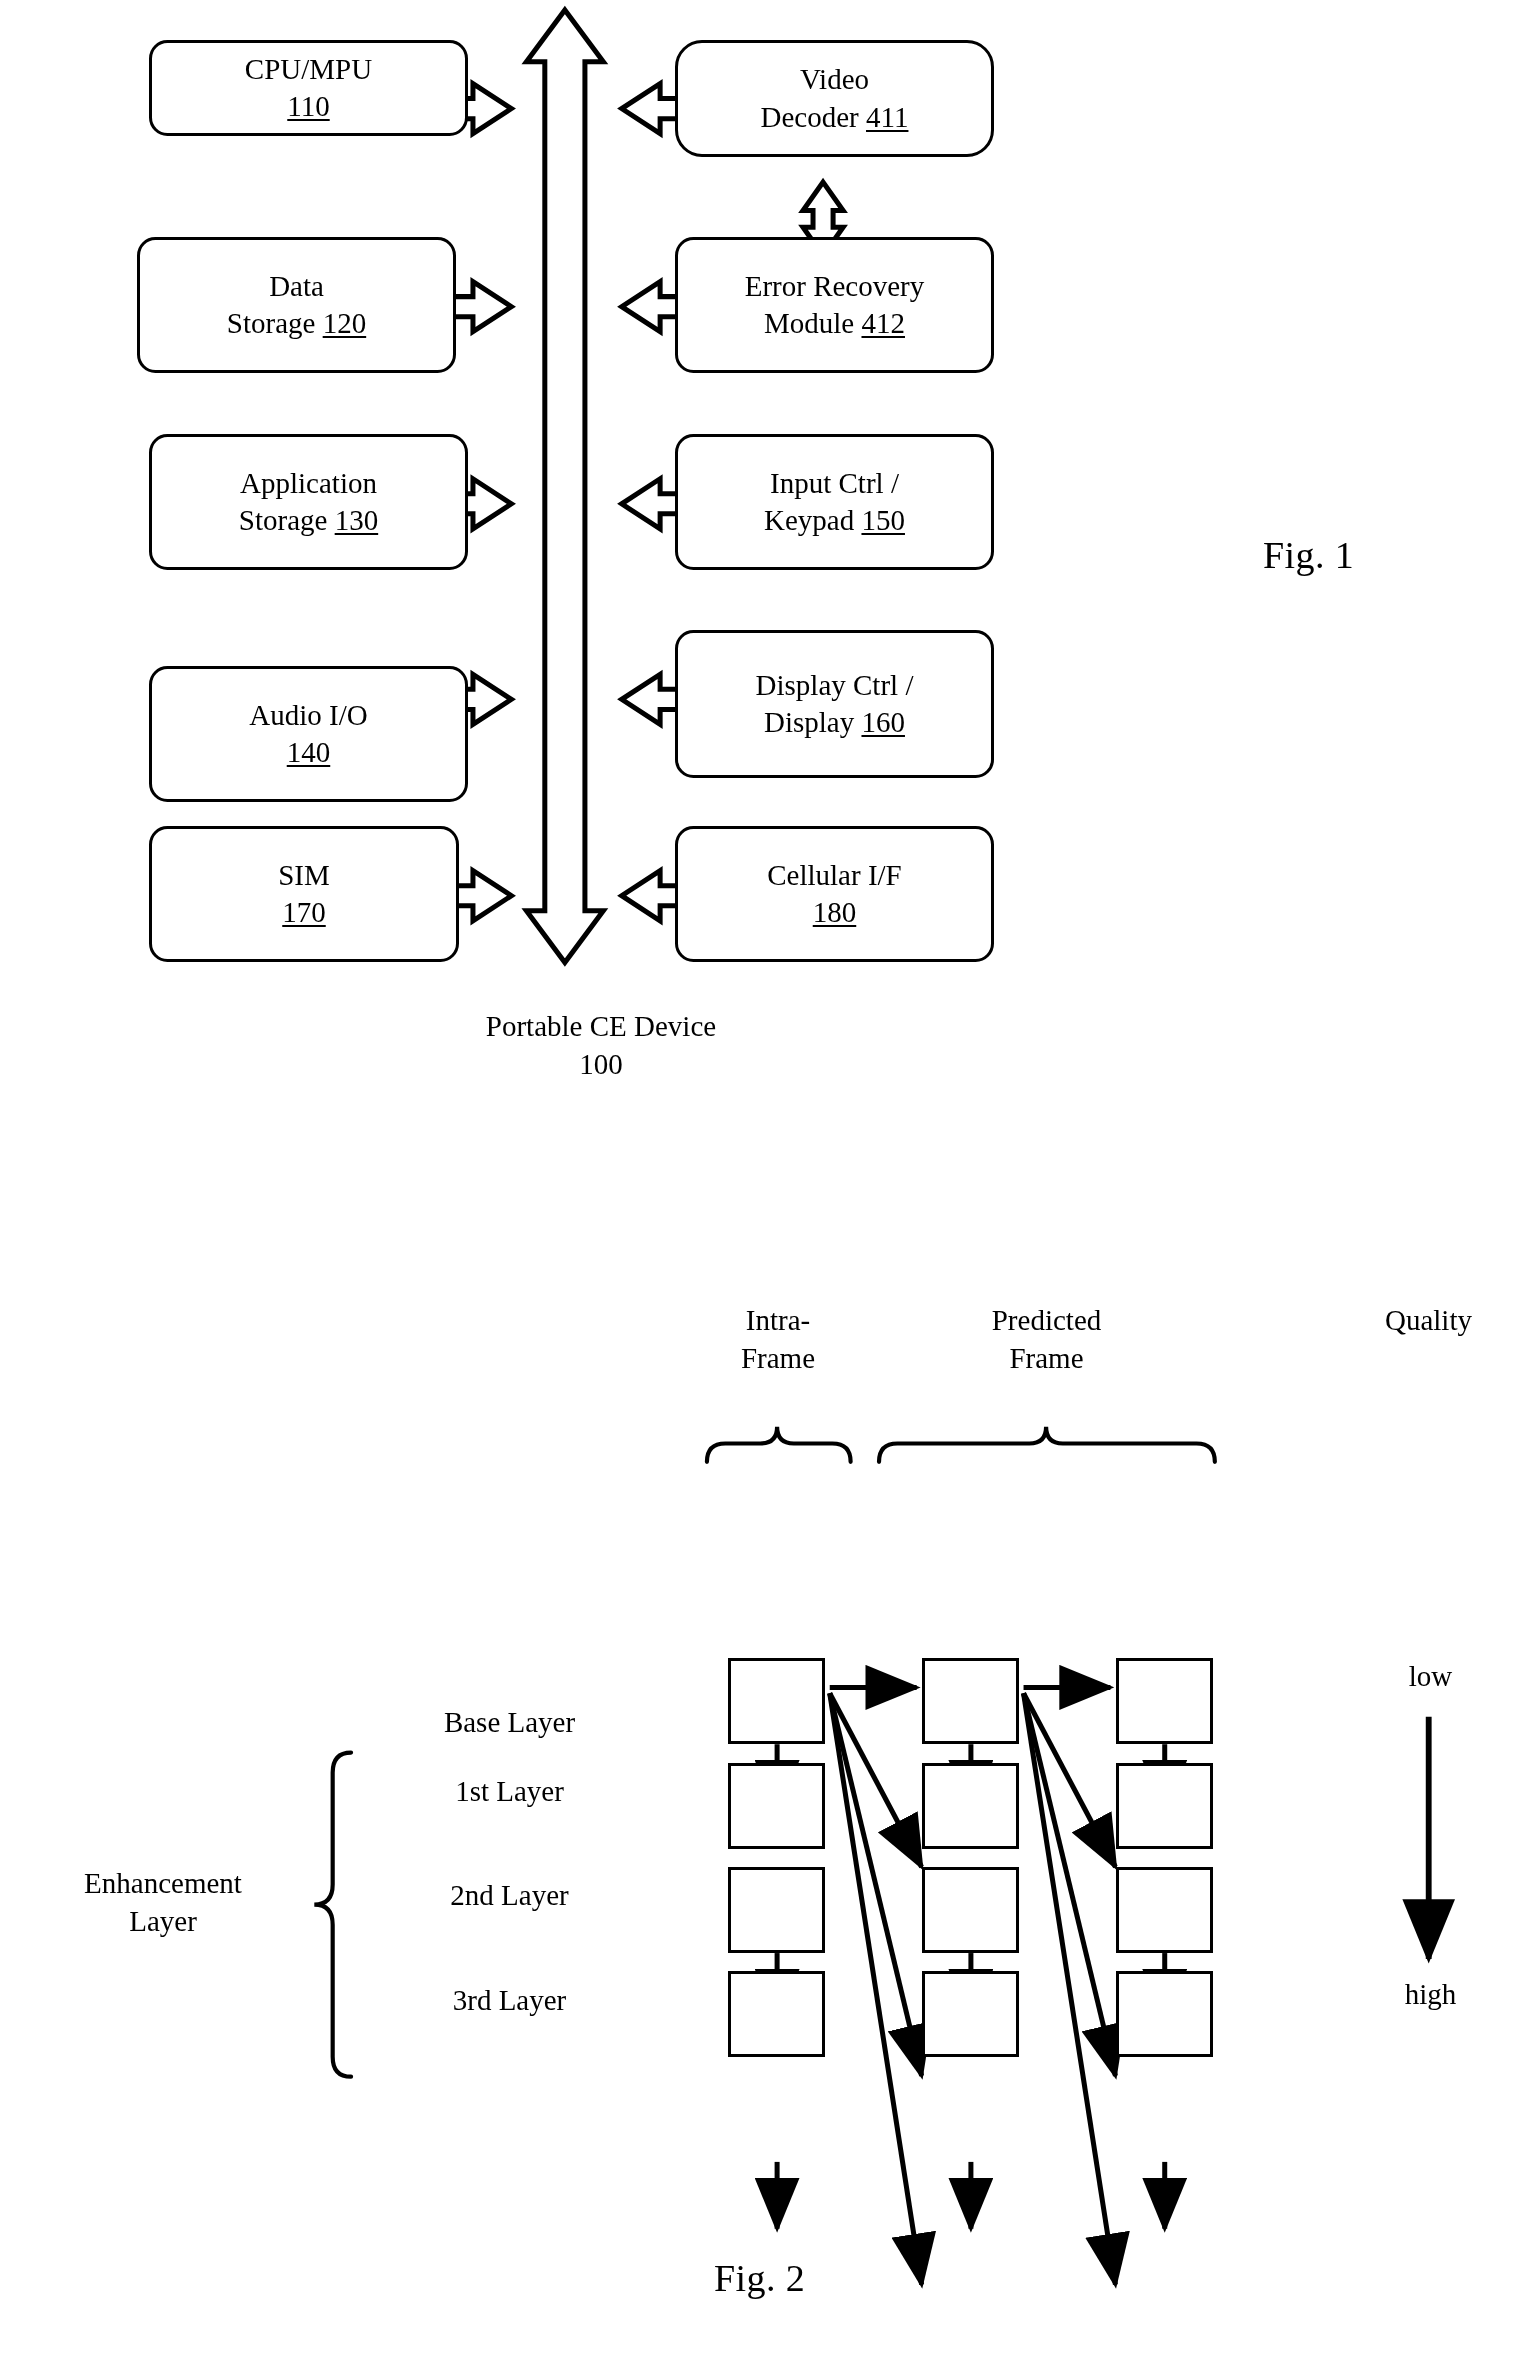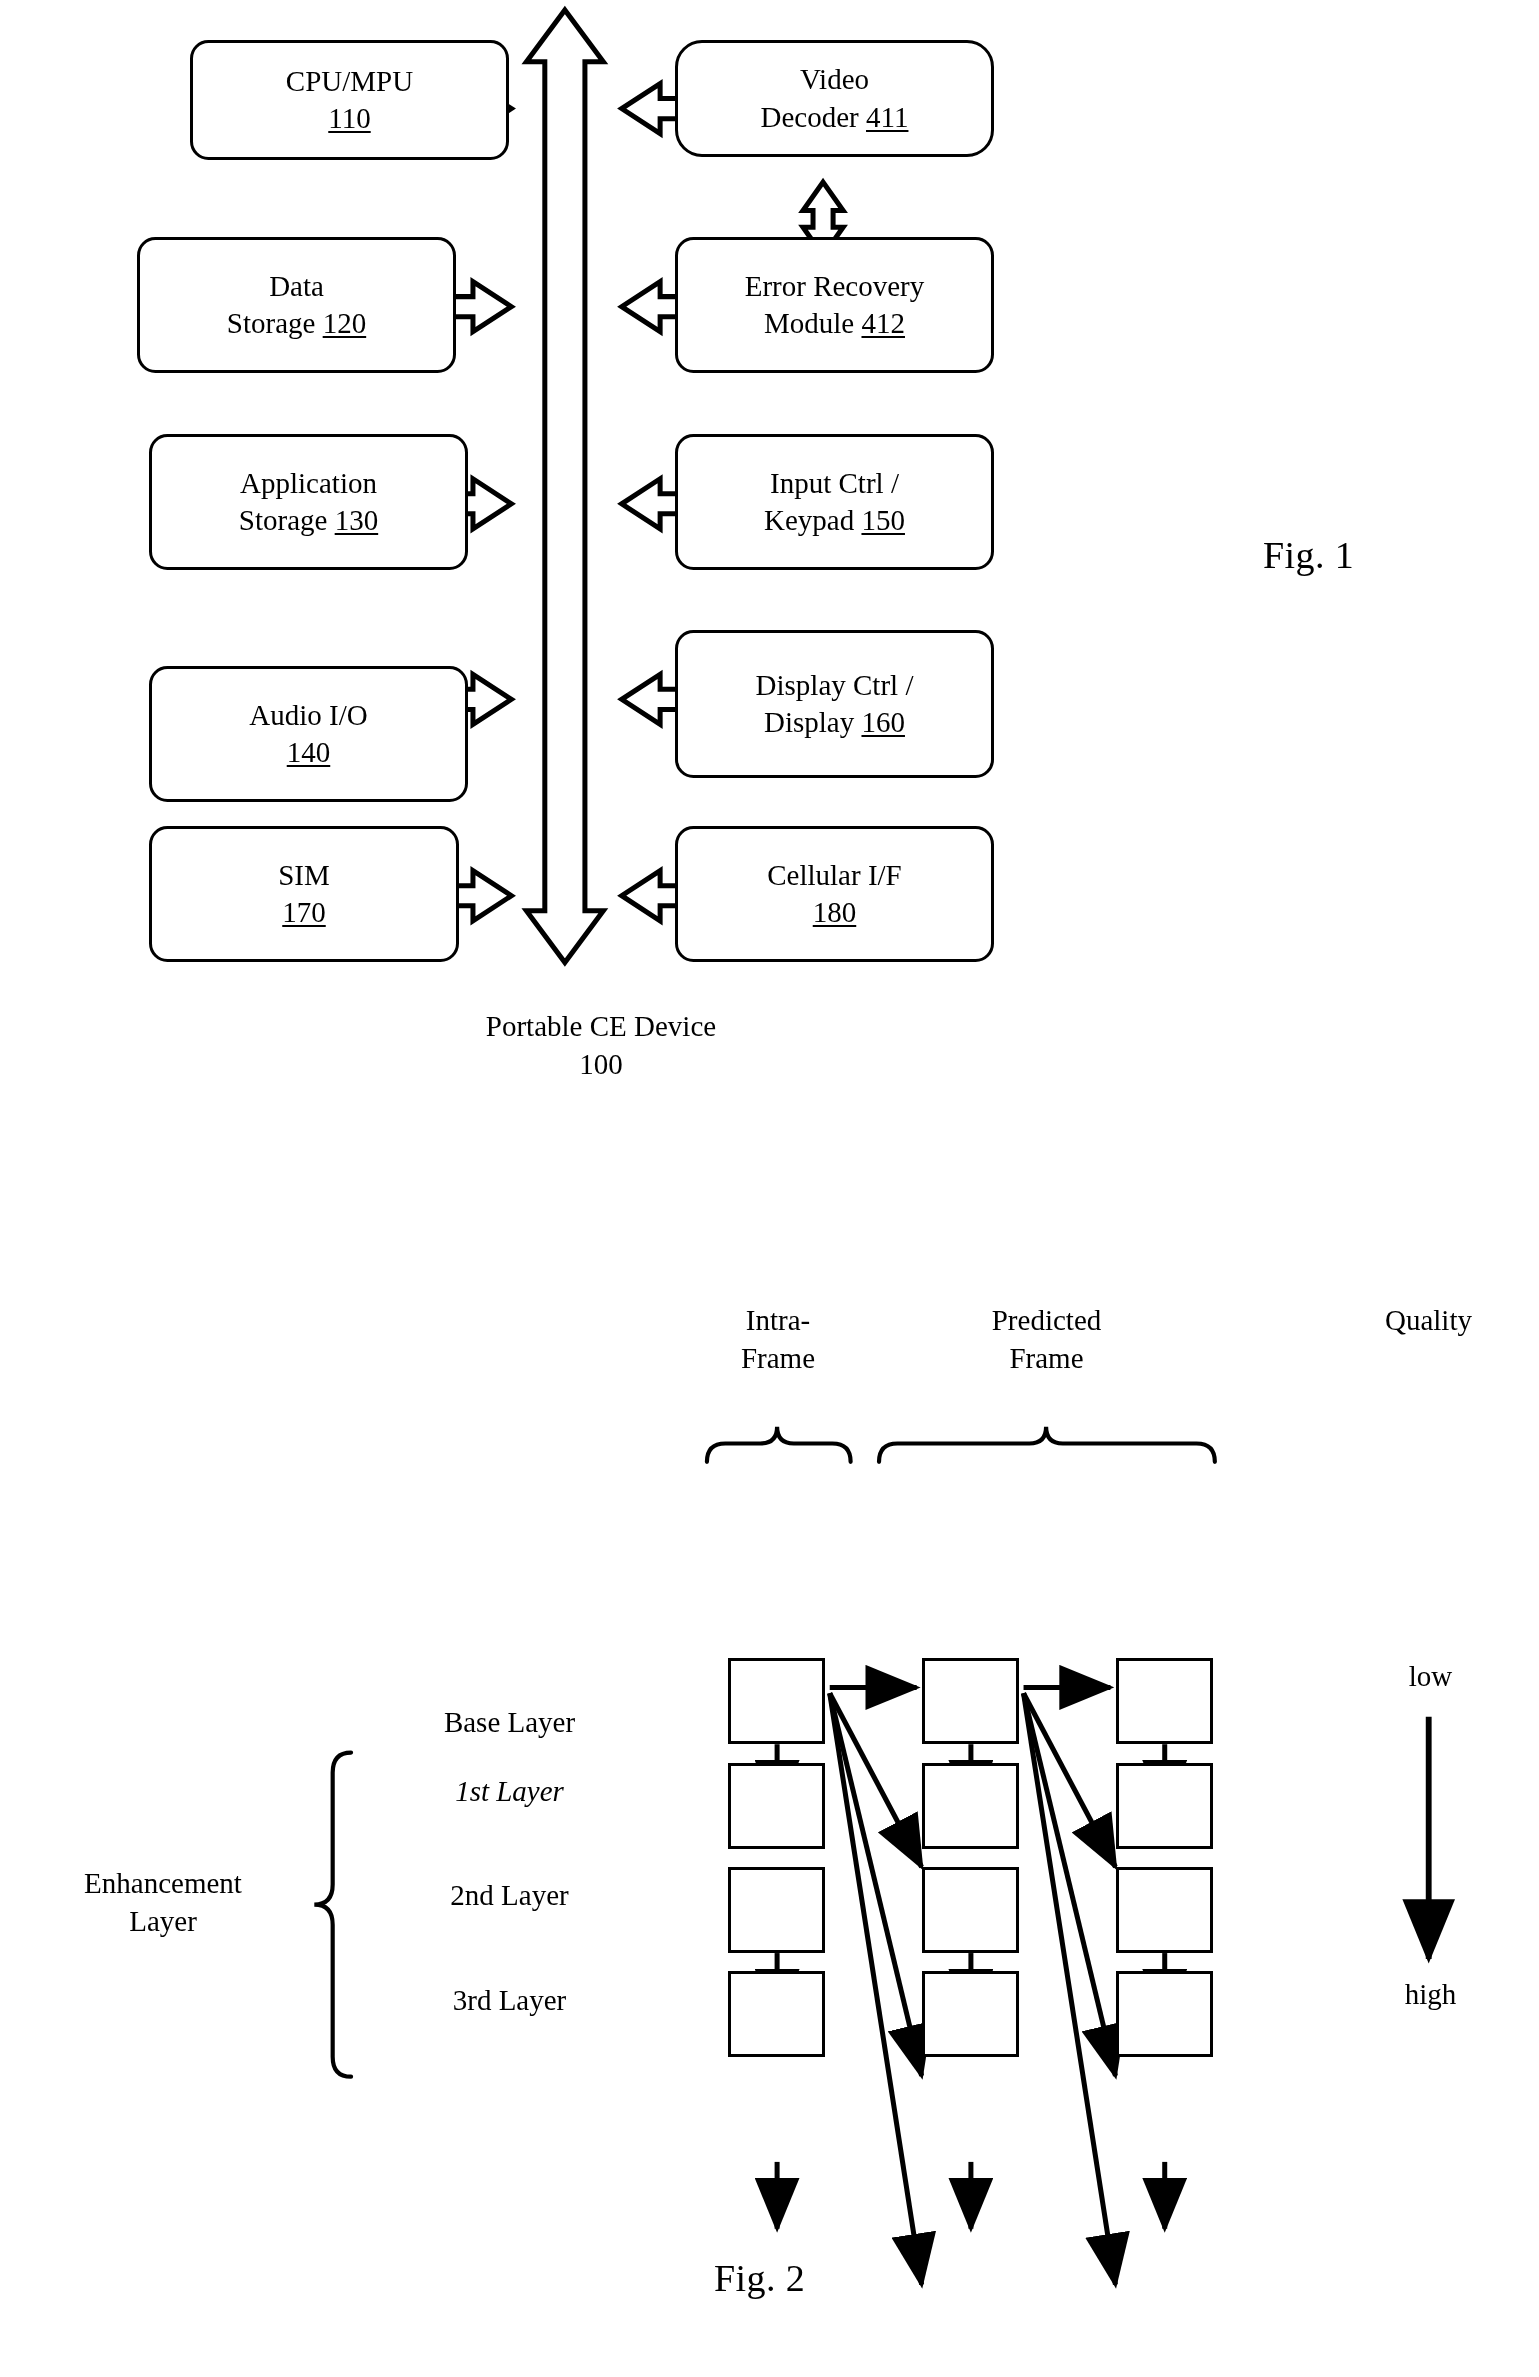--- a/index.html
+++ b/index.html
@@ -54,21 +54,21 @@
         <path d="M 790,825 L 790,807 L 744,837 L 790,867 L 790,849 L 834,849 L 834,825 Z"></path>
 
         <path d="M 566,1060 L 566,1042 L 612,1072 L 566,1102 L 566,1084 L 522,1084 L 522,1060 Z"></path>
         <path d="M 790,1060 L 790,1042 L 744,1072 L 790,1102 L 790,1084 L 834,1084 L 834,1060 Z"></path>
 
         <path d="M 985,218 L 1009,252 L 997,252 L 997,272 L 1009,272 L 985,306
                  L 961,272 L 973,272 L 973,252 L 961,252 Z"></path>
       </g>
     </svg>
 
-    <div class="rbox" style="left:149px;top:40px;width:319px;height:120px;margin-left:41px;">
+    <div class="rbox" style="left:149px;top:40px;width:319px;height:96px;">
       <div class="tx">
         <span>CPU/MPU</span><br>
         <span class="u">110</span>
       </div>
     </div>
 
     <div class="rbox" style="left:137px;top:237px;width:319px;height:136px;">
       <div class="tx">
         <span>Data</span><br>
         <span>Storage</span>
@@ -201,21 +201,21 @@
     <div class="f2txt" style="left:942px;top:1302px;width:209px;">
       <span>Predicted</span><br>
       <span>Frame</span>
     </div>
     <div class="f2txt" style="left:1345px;top:1302px;width:167px;">Quality</div>
 
     <div class="f2right" style="left:1372px;top:1658px;width:117px;">low</div>
     <div class="f2right" style="left:1372px;top:1976px;width:117px;">high</div>
 
     <div class="f2txt" style="left:376px;top:1669px;width:267px;margin-top:35px;">Base Layer</div>
-    <div class="f2txt" style="left:376px;top:1773px;width:267px;font-style:italic;">1st Layer</div>
+    <div class="f2txt" style="left:376px;top:1773px;width:267px;">1st Layer</div>
     <div class="f2txt" style="left:376px;top:1877px;width:267px;">2nd Layer</div>
     <div class="f2txt" style="left:376px;top:1982px;width:267px;">3rd Layer</div>
 
     <div class="f2txt" style="left:25px;top:1865px;width:276px;">
       <span>Enhancement</span><br>
       <span>Layer</span>
     </div>
 
     <div class="sq" style="left:728px;top:1658px;width:97px;height:86px;"></div>
     <div class="sq" style="left:922px;top:1658px;width:97px;height:86px;"></div>

